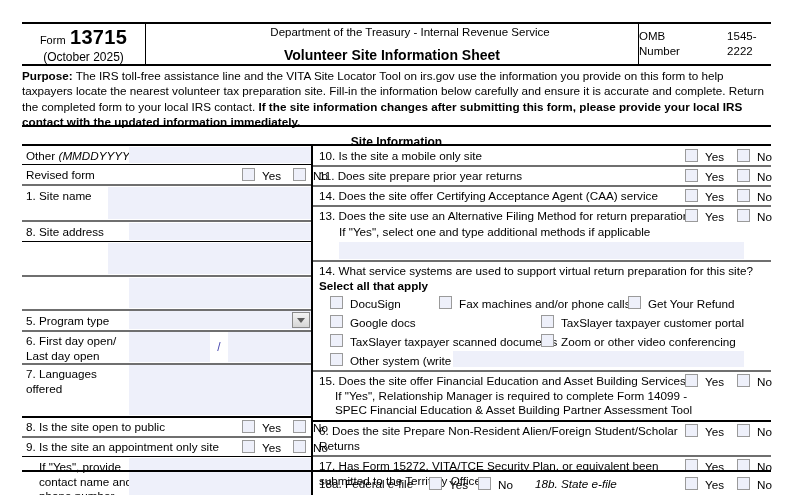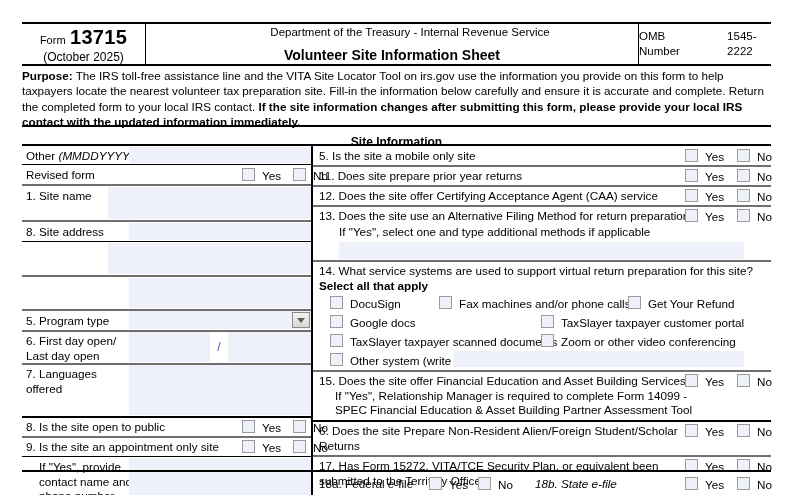--- a/index.html
+++ b/index.html
@@ -208,35 +208,35 @@
       <div class="row-sep thin" style="top:310px;"></div>
 
       <div class="lbl" style="left:17px; top:314px;">If "Yes", provide
 contact name and
 phone number</div>
       <div class="inp" style="left:107px; top:312px; width:182px; height:55px;"></div>
     </div>
 
     <div class="col-right">
 
-      <div class="lbl" style="left:6px; top:3px;">5. Is the site a mobile only site</div>
+      <div class="lbl" style="left:6px; top:3px;">10. Is the site a mobile only site</div>
       <div class="cb" style="left:372px; top:3px;"></div>
       <div class="cbl" style="left:392px; top:4px;">Yes</div>
       <div class="cb" style="left:424px; top:3px;"></div>
       <div class="cbl" style="left:444px; top:4px;">No</div>
       <div class="row-sep" style="top:19px;"></div>
 
       <div class="lbl" style="left:6px; top:23px;">11. Does site prepare prior year returns</div>
       <div class="cb" style="left:372px; top:23px;"></div>
       <div class="cbl" style="left:392px; top:24px;">Yes</div>
       <div class="cb" style="left:424px; top:23px;"></div>
       <div class="cbl" style="left:444px; top:24px;">No</div>
       <div class="row-sep" style="top:39px;"></div>
 
-      <div class="lbl" style="left:6px; top:43px;">12. Does the site offer Certifying Acceptance Agent (CAA) service</div>
+      <div class="lbl" style="left:6px; top:43px;">14. Does the site offer Certifying Acceptance Agent (CAA) service</div>
       <div class="cb" style="left:372px; top:43px;"></div>
       <div class="cbl" style="left:392px; top:44px;">Yes</div>
       <div class="cb" style="left:424px; top:43px;"></div>
       <div class="cbl" style="left:444px; top:44px;">No</div>
       <div class="row-sep" style="top:59px;"></div>
 
       <div class="lbl" style="left:6px; top:63px;">13. Does the site use an Alternative Filing Method for return preparation</div>
       <div class="cb" style="left:372px; top:63px;"></div>
       <div class="cbl" style="left:392px; top:64px;">Yes</div>
       <div class="cb" style="left:424px; top:63px;"></div>

